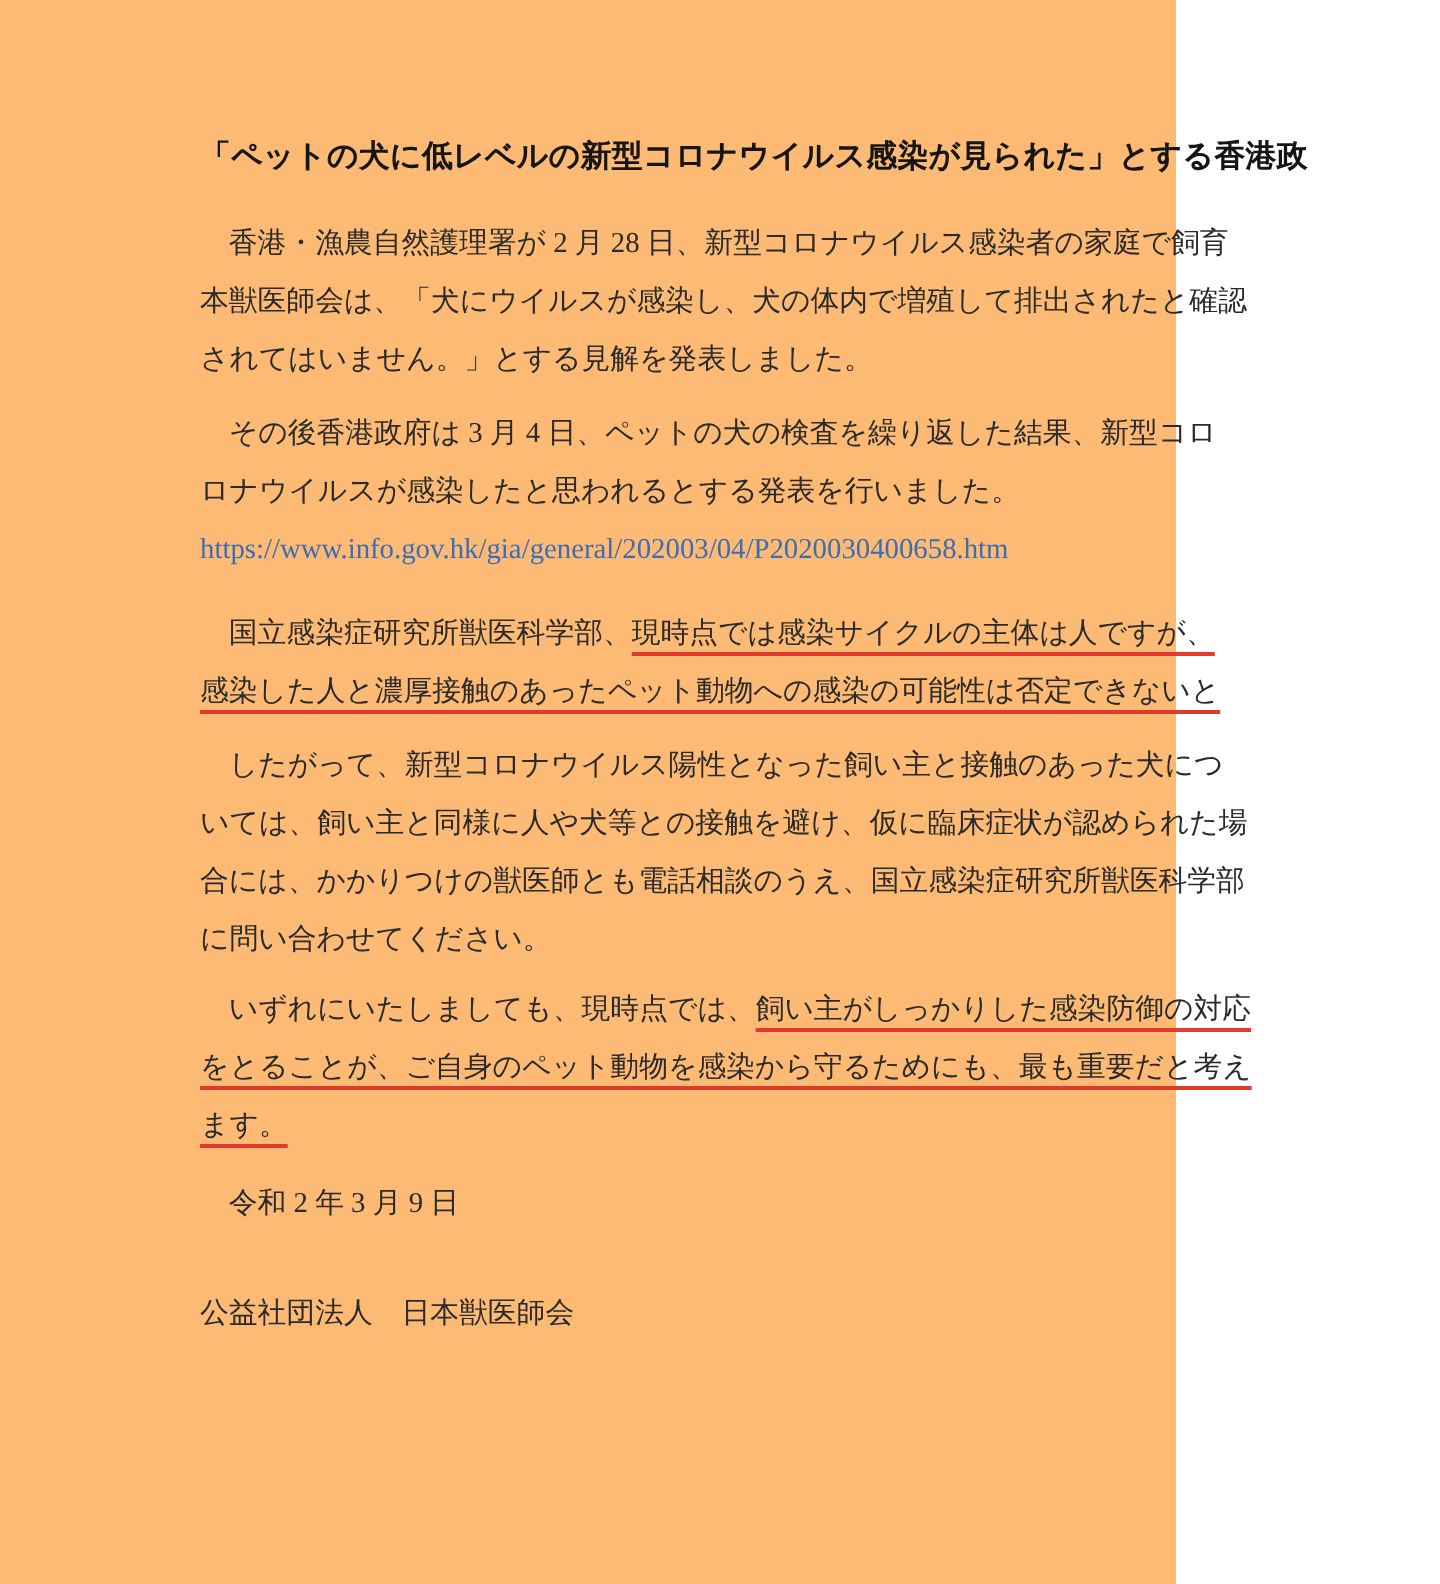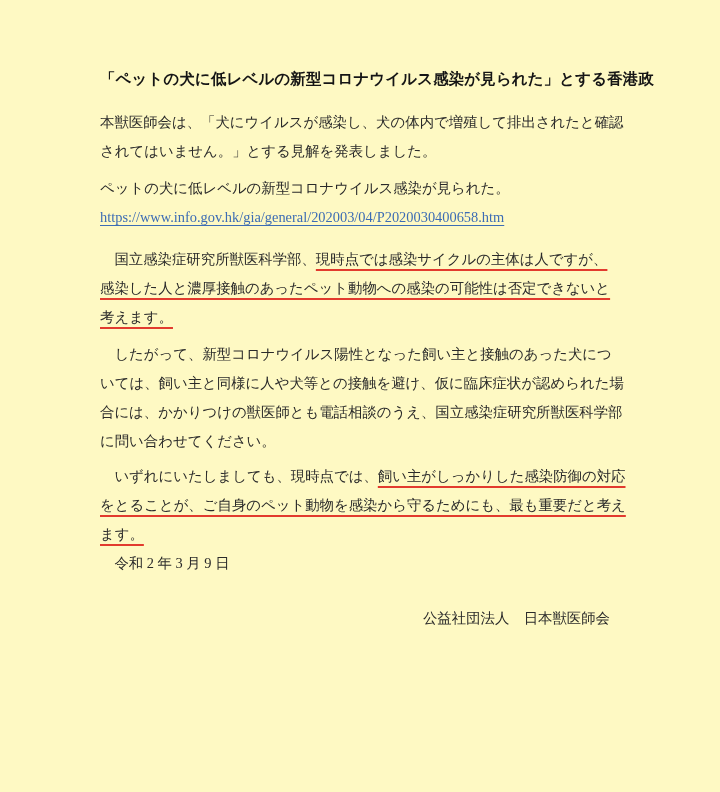--- a/index.html
+++ b/index.html
@@ -9,24 +9,24 @@
   }
   body {
     width: 720px;
     height: 792px;
     overflow: hidden;
     font-family: "Liberation Serif", "DejaVu Serif", serif;
     color: #2a2a2a;
   }
   .doc {
     box-sizing: border-box;
-    width: 720px;
+    width: 588px;
     height: 792px;
     padding: 64px 100px 0 100px;
-    background: #fef9c3;
+    background: #fdba74;
   }
   .blk { margin: 0; }
   .line { white-space: nowrap; }
   
   .blk-title {
     font-family: "Liberation Sans", "DejaVu Sans", sans-serif;
     font-weight: 700;
     font-size: 15.4px;
     line-height: 30px;
     color: #151515;
@@ -36,57 +36,57 @@
   
   .para {
     font-size: 14.4px;
     line-height: 29px;
     color: #2a2a2a;
   }
   .blk-p1 { margin-bottom: 8px; }
   .blk-p2 { margin-bottom: 13px; }
   .blk-p3 { margin-bottom: 8px; }
   .blk-p4 { margin-bottom: 6px; }
-  .blk-p5 { }
+  .blk-p5 { margin-bottom: 10px; }
   .blk-date { margin-bottom: 26px; }
-  .blk-signature { text-align: right; padding-right: 10px; }
+  .blk-signature { padding-right: 10px; }
   
   .u {
     text-decoration: underline;
     text-decoration-thickness: 2px;
     text-underline-offset: 5px;
   }
   
   .link {
-    text-decoration: underline;
     text-decoration-thickness: 1px;
     text-underline-offset: 3px;
     cursor: pointer;
   }
 </style>
 </head>
 <body>
 
 <main class="doc">
   <div id="blocks-root">
       <div class="blk blk-title blk-title">
         <div class="line"><span>「ペットの犬に低レベルの新型コロナウイルス感染が見られた」とする香港政</span></div>
       </div>
       <div class="blk blk-p1 para">
+        <div class="line"><span>　香港・漁農自然護理署が 2 月 28 日、新型コロナウイルス感染者の家庭で飼育</span></div>
         <div class="line"><span>本獣医師会は、「犬にウイルスが感染し、犬の体内で増殖して排出されたと確認</span></div>
         <div class="line"><span>されてはいません。」とする見解を発表しました。</span></div>
       </div>
       <div class="blk blk-p2 para">
-        <div class="line"><span>ペットの犬に低レベルの新型コロナウイルス感染が見られた。</span></div>
+        <div class="line"><span>　その後香港政府は 3 月 4 日、ペットの犬の検査を繰り返した結果、新型コロ</span></div>
+        <div class="line"><span>ロナウイルスが感染したと思われるとする発表を行いました。</span></div>
         <div class="line"><a class="link" style="color: rgb(60, 108, 180);">https://www.info.gov.hk/gia/general/202003/04/P2020030400658.htm</a></div>
       </div>
       <div class="blk blk-p3 para">
         <div class="line"><span>　国立感染症研究所獣医科学部、</span><span class="u" style="text-decoration-color: rgb(226, 59, 46);">現時点では感染サイクルの主体は人ですが、</span></div>
         <div class="line"><span class="u" style="text-decoration-color: rgb(226, 59, 46);">感染した人と濃厚接触のあったペット動物への感染の可能性は否定できないと</span></div>
-        <div class="line"><span class="u" style="text-decoration-color: rgb(226, 59, 46);">考えます。</span></div>
       </div>
       <div class="blk blk-p4 para">
         <div class="line"><span>　したがって、新型コロナウイルス陽性となった飼い主と接触のあった犬につ</span></div>
         <div class="line"><span>いては、飼い主と同様に人や犬等との接触を避け、仮に臨床症状が認められた場</span></div>
         <div class="line"><span>合には、かかりつけの獣医師とも電話相談のうえ、国立感染症研究所獣医科学部</span></div>
         <div class="line"><span>に問い合わせてください。</span></div>
       </div>
       <div class="blk blk-p5 para">
         <div class="line"><span>　いずれにいたしましても、現時点では、</span><span class="u" style="text-decoration-color: rgb(226, 59, 46);">飼い主がしっかりした感染防御の対応</span></div>
         <div class="line"><span class="u" style="text-decoration-color: rgb(226, 59, 46); text-align: right;">をとることが、ご自身のペット動物を感染から守るためにも、最も重要だと考え</span></div>

